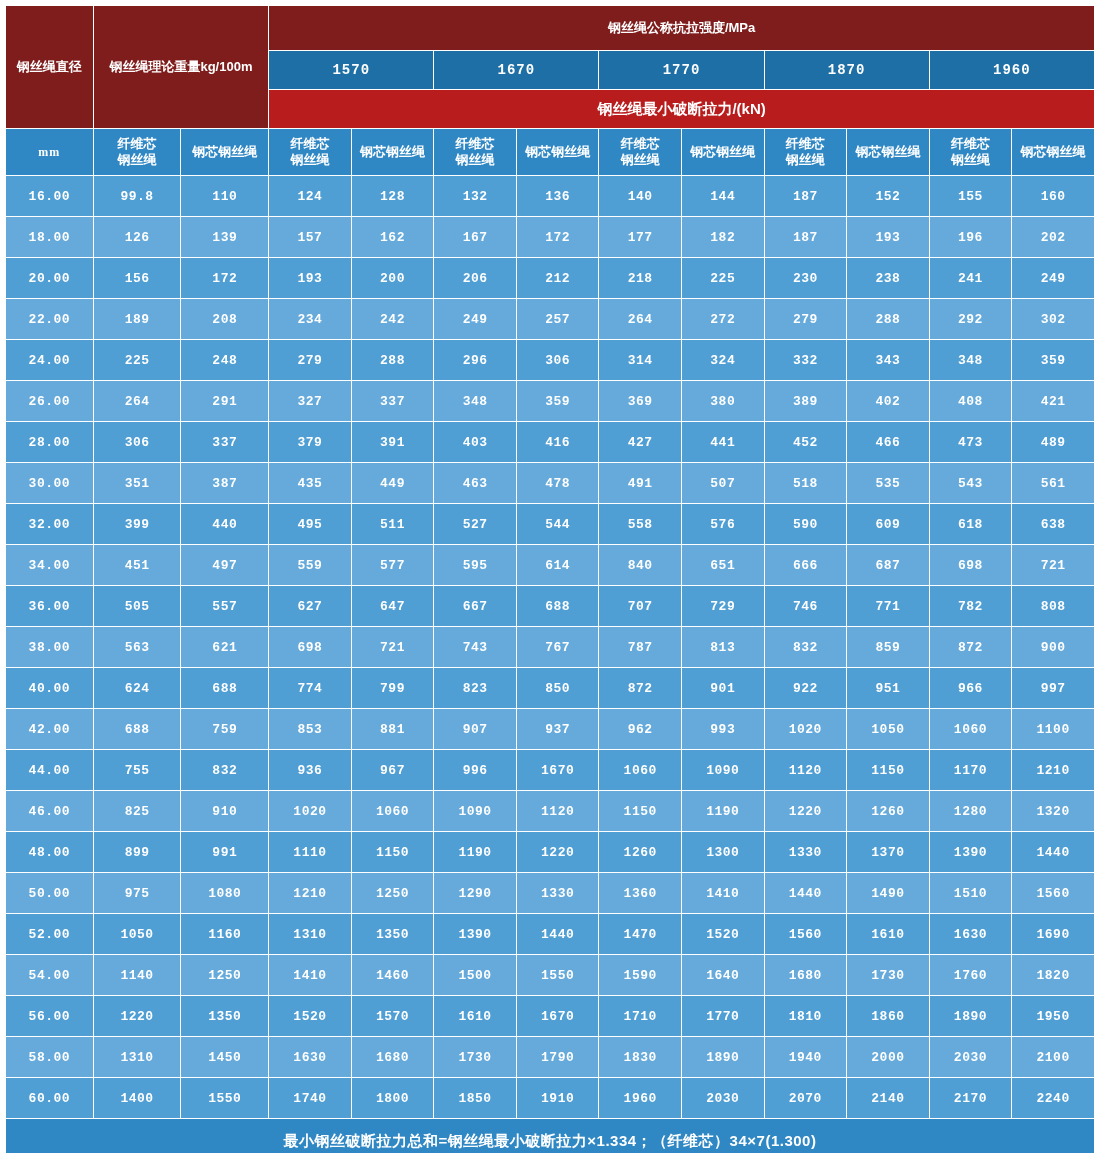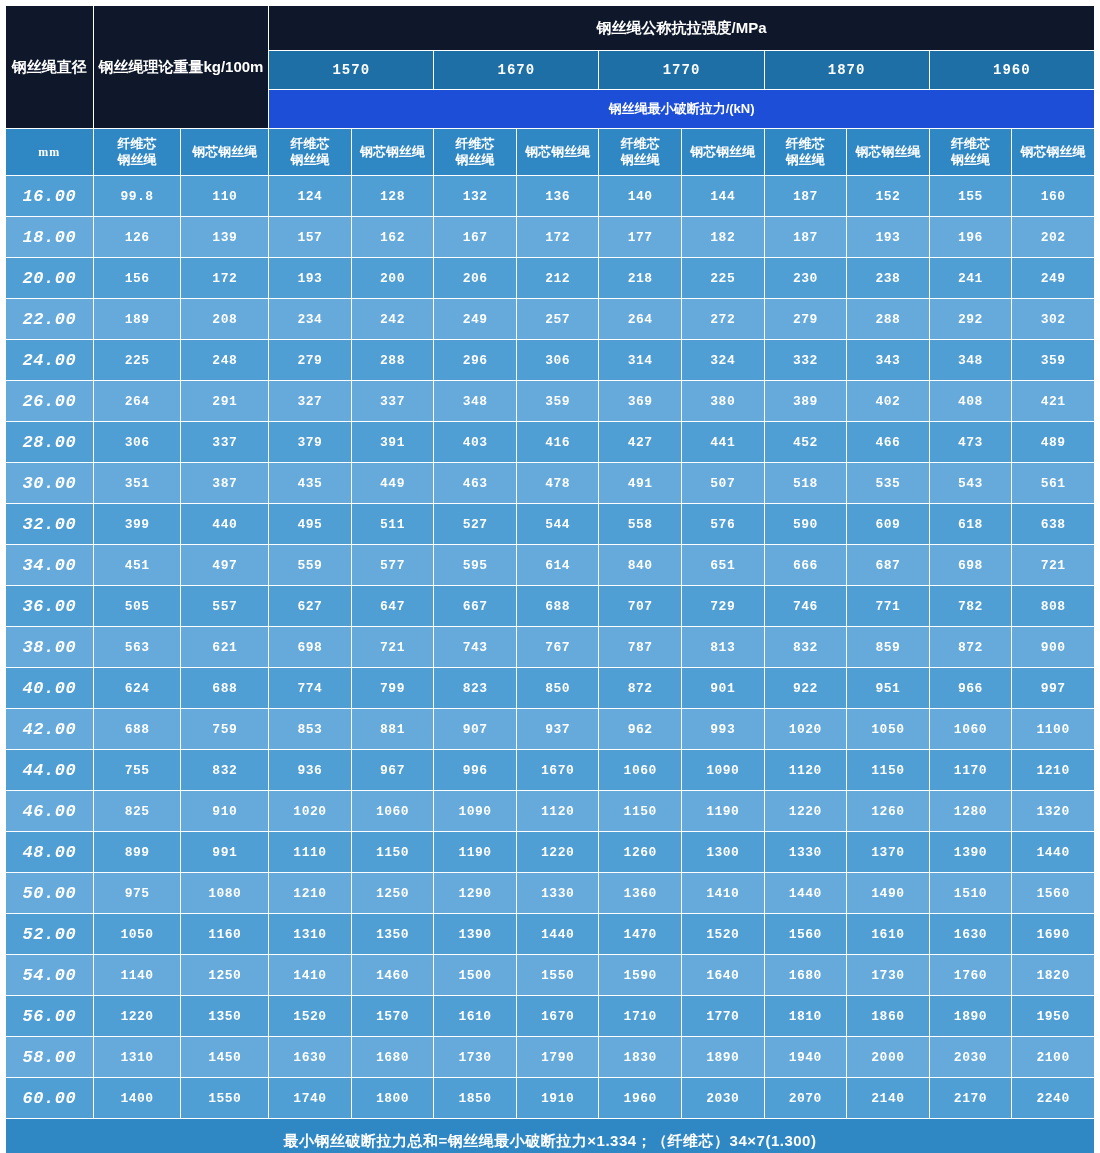--- a/index.html
+++ b/index.html
@@ -19,35 +19,35 @@
   }
   table.spec td, table.spec th {
     border: 1px solid #ffffff;
     text-align: center;
     vertical-align: middle;
     color: #ffffff;
     font-weight: bold;
     padding: 0;
   }
   .hdr-dark {
-    background: #0f172a;
-    font-size: 15px;
+    background: #7f1d1d;
+    font-size: 13px;
     line-height: 1.35;
     height: 44px;
   }
   .hdr-strength {
     background: #1d6fa5;
     font-size: 14px;
     height: 38px;
     font-family: "Liberation Mono", monospace;
     letter-spacing: 1px;
   }
   .hdr-break {
-    background: #1d4ed8;
-    font-size: 13px;
+    background: #b91c1c;
+    font-size: 15px;
     height: 38px;
   }
   .hdr-sub {
     background: #2f87c4;
     font-size: 13px;
     line-height: 1.2;
     height: 46px;
   }
   .hdr-sub.mm {
     font-family: Liberation Serif, serif;
@@ -58,22 +58,21 @@
     background: #4f9ed4;
     font-size: 13px;
     height: 40px;
     font-family: "Liberation Mono", monospace;
     letter-spacing: 0.5px;
   }
   tr.alt td.cell {
     background: #65aadb;
   }
   td.cell.dia {
-    font-size: 17px;
-    font-style: italic;
+    font-size: 13px;
   }
   .footer {
     background: #2f87c4;
     font-size: 15px;
     height: 44px;
     letter-spacing: 0.5px;
   }
   .col-dia { width: 85px; }
   .col-w   { width: 85px; }
   .col-d   { width: 80px; }

